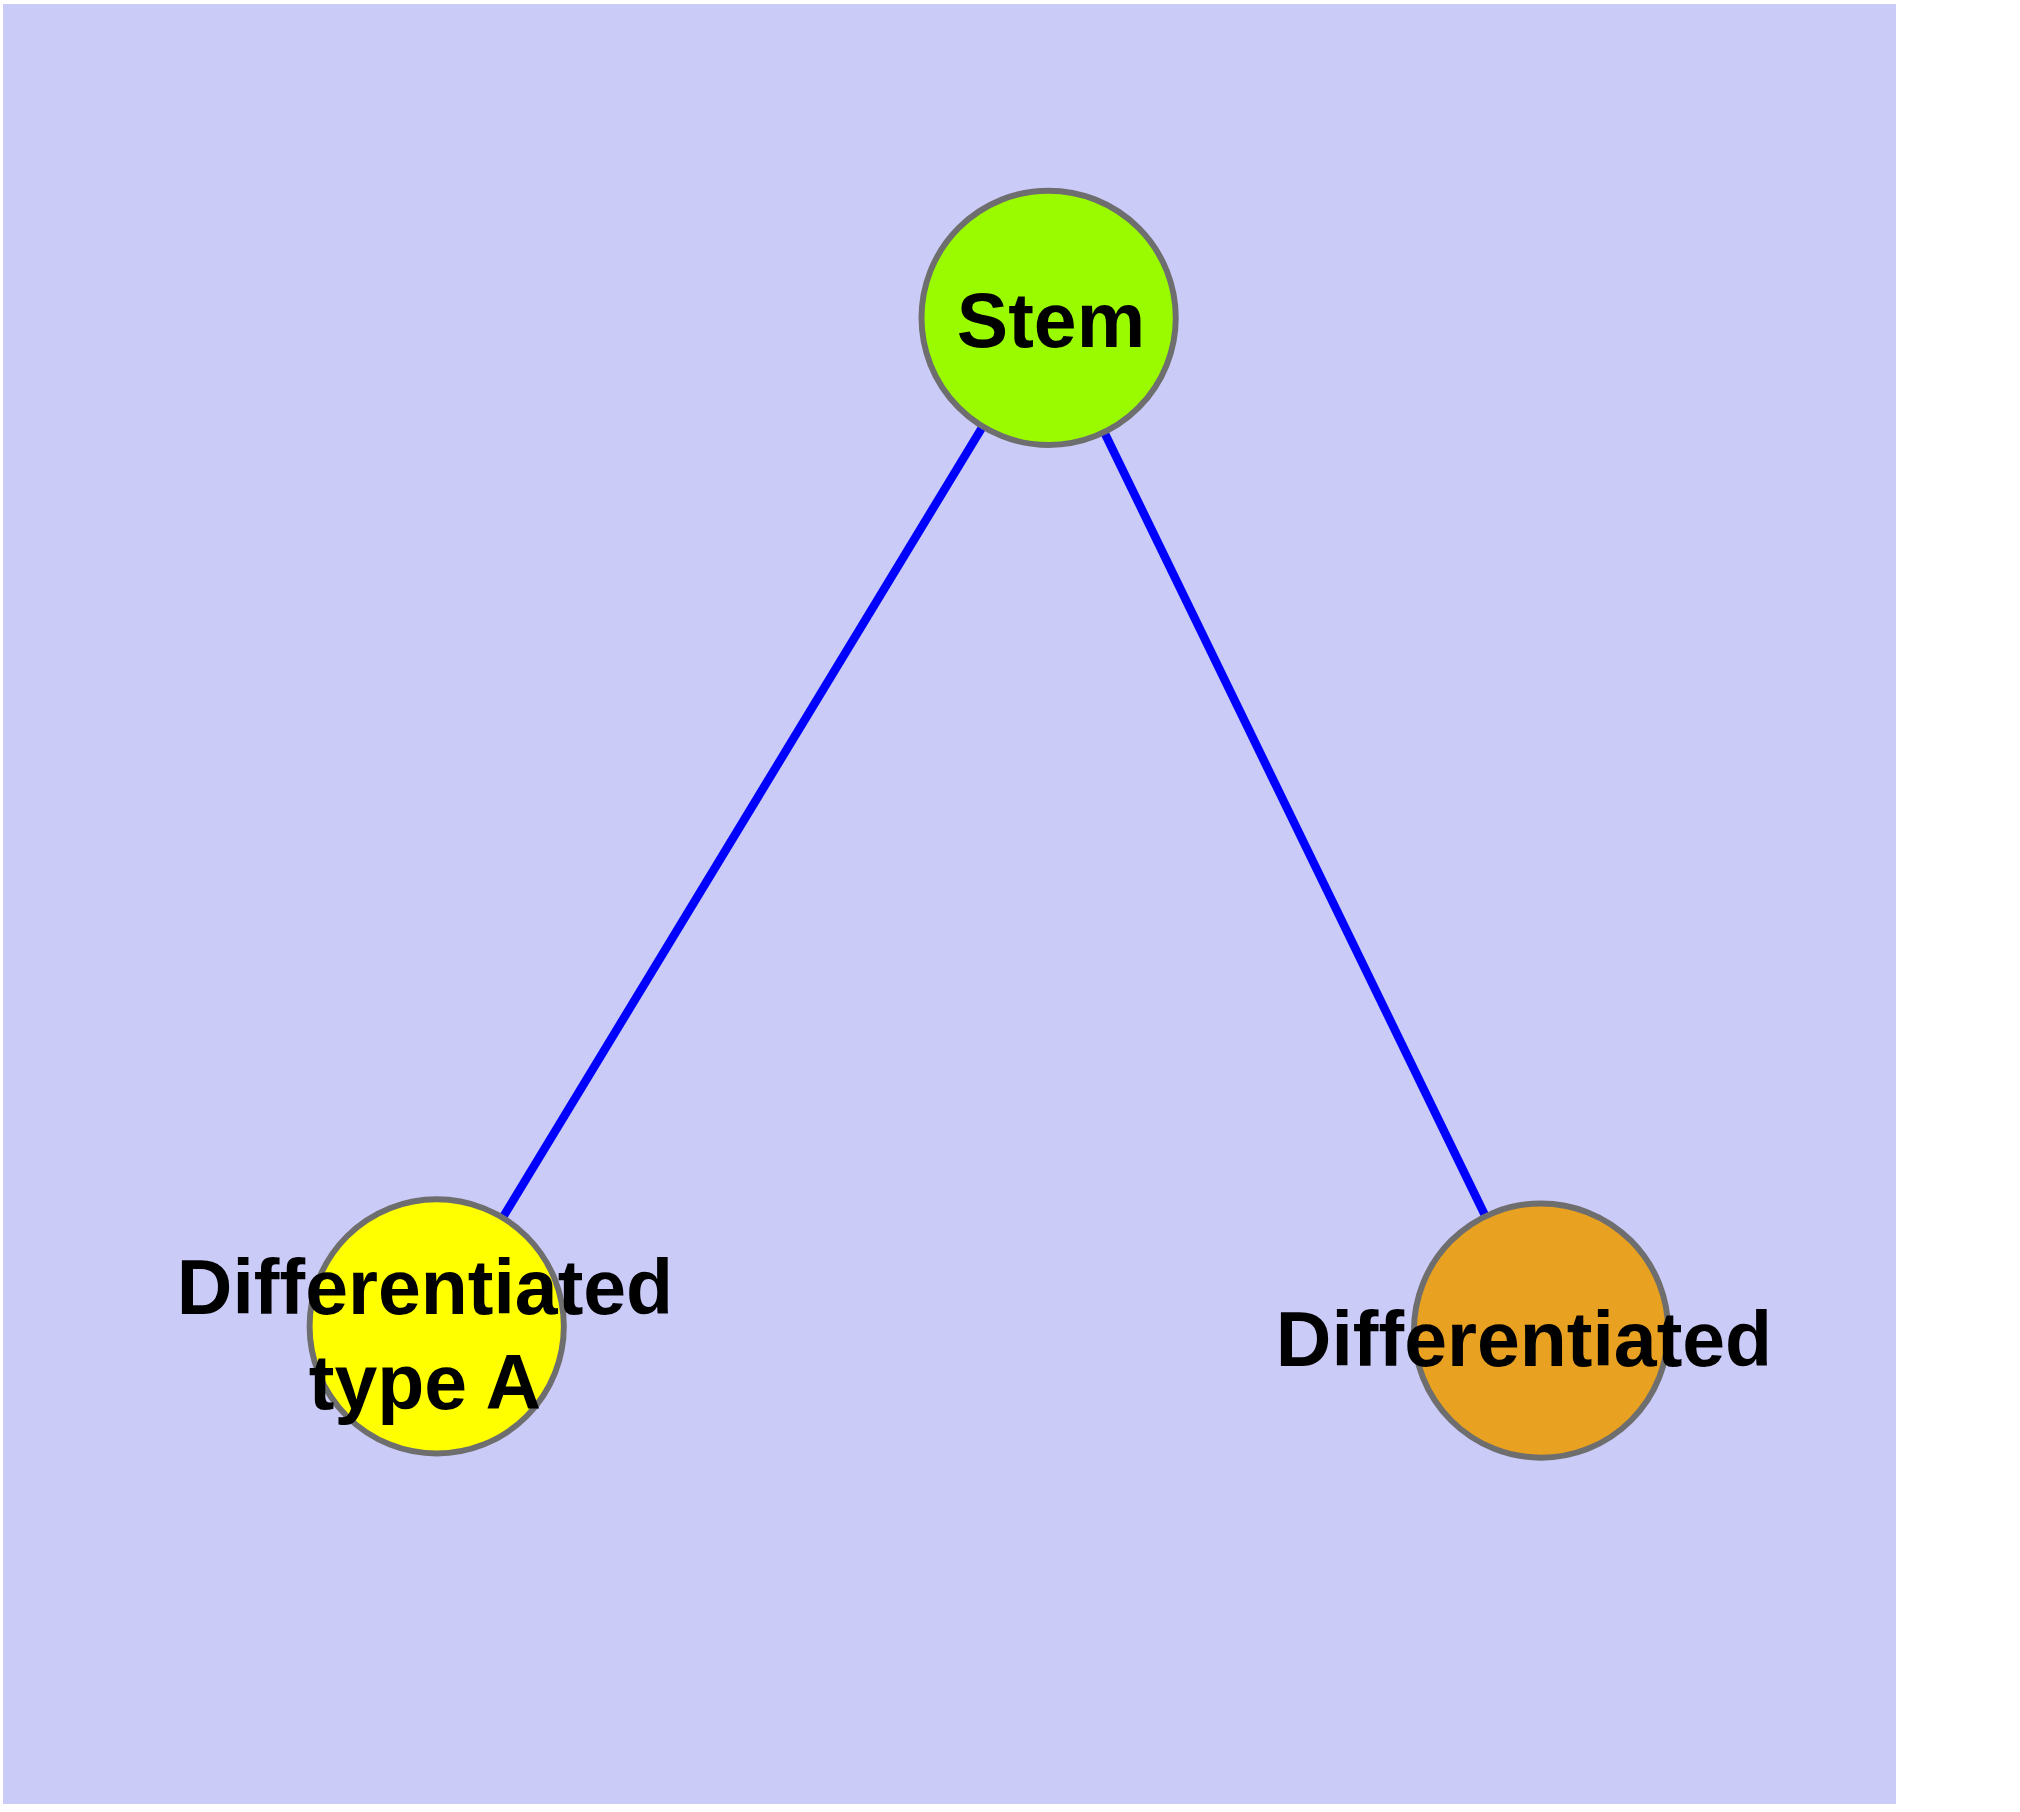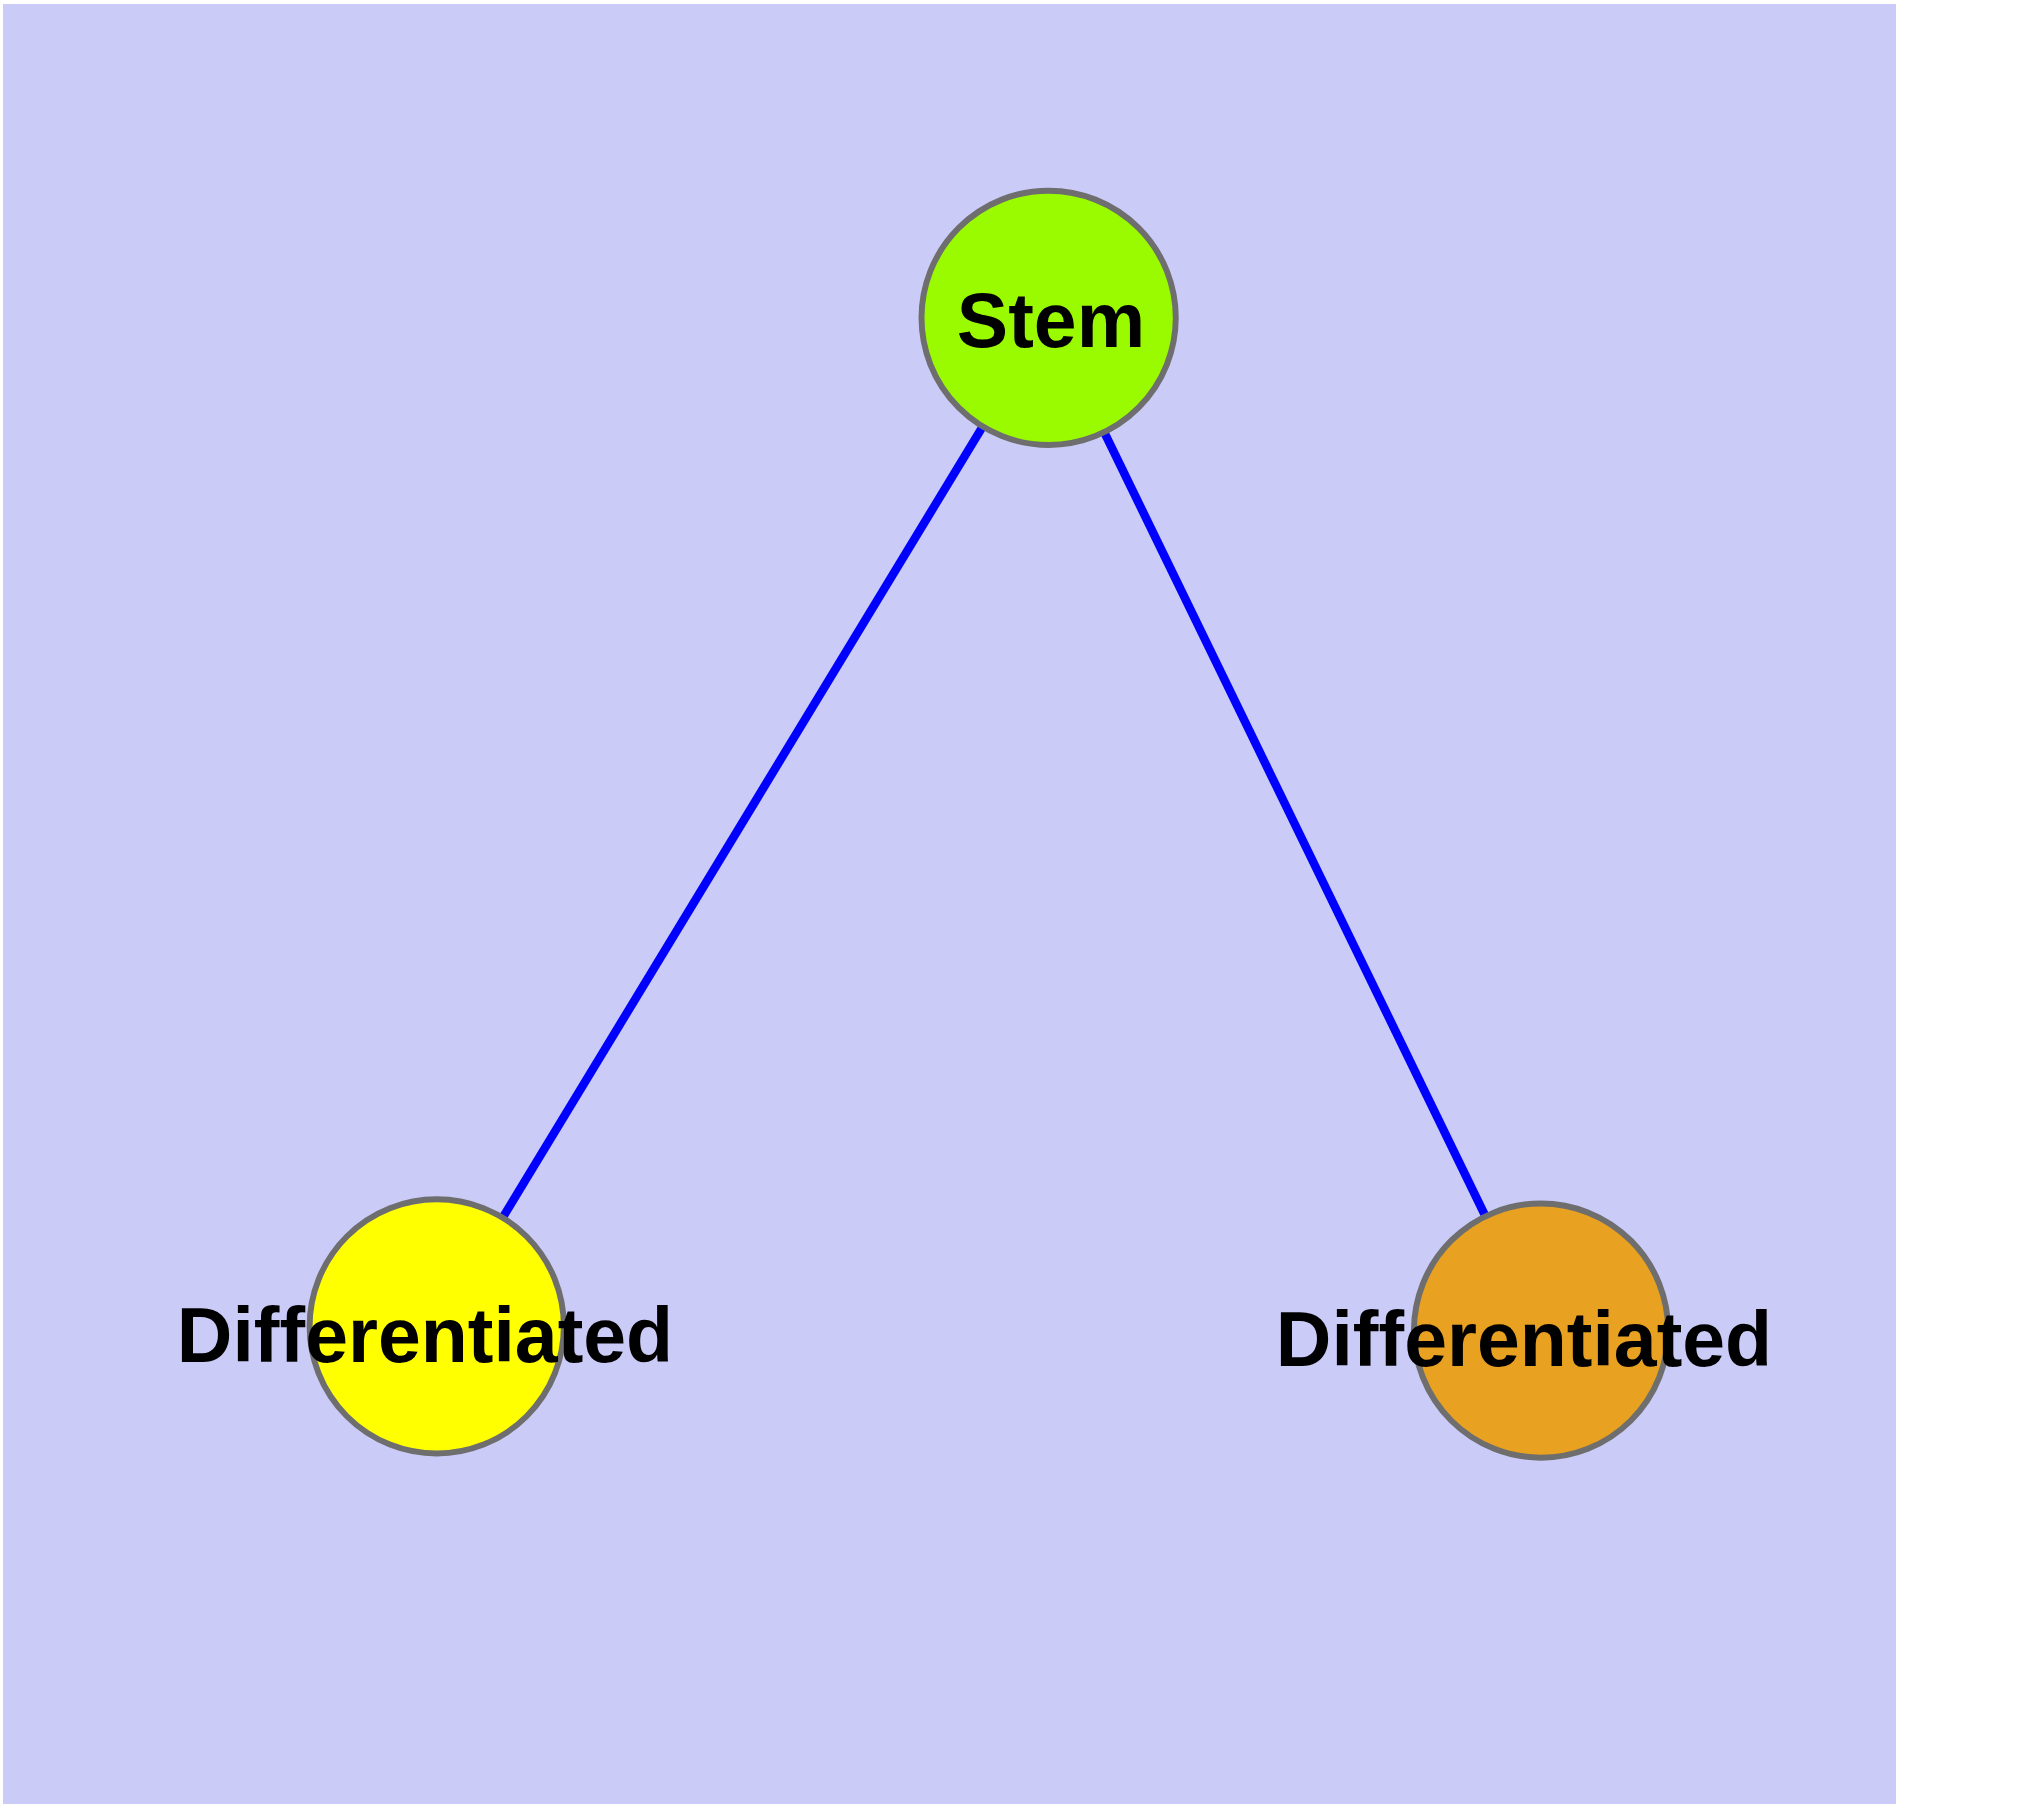--- a/index.html
+++ b/index.html
@@ -64,20 +64,21 @@
     <circle cx="515" cy="1565" r="150" stroke-width="7" fill="#FFFF00" stroke="#6E6E6E"></circle>
     <circle cx="1818" cy="1570" r="150" stroke-width="7" fill="#E8A120" stroke="#6E6E6E"></circle>
   </svg>
 
   <div class="node-label" style="left: 1051px; top: 320px; color: rgb(0, 0, 0);">
     <span class="line">Stem</span>
   </div>
 
   <div class="node-label" style="left: 425px; top: 1335px; color: rgb(0, 0, 0);">
     <span class="line">Differentiated</span>
+    <span class="line">type A</span>
   </div>
 
   <div class="node-label" style="left: 1524px; top: 1339px; color: rgb(0, 0, 0);">
     <span class="line">Differentiated</span>
   </div>
 
 </div>
 
 
 </body></html>

